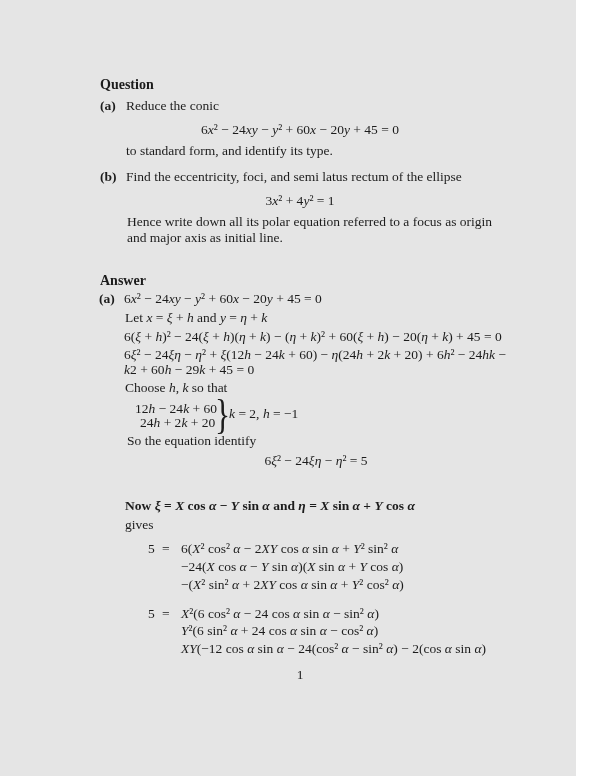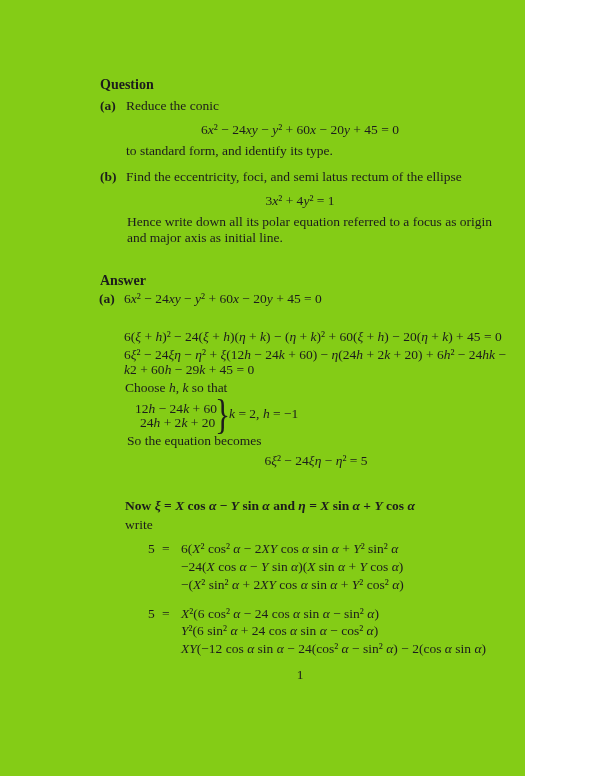--- a/index.html
+++ b/index.html
@@ -1,17 +1,17 @@
 <!DOCTYPE html>
 <html><head>
 <meta charset="utf-8">
 <style>
   html,body{margin:0;padding:0;background:#ffffff;}
   .page{
-    position:relative;width:525px;height:776px;background:#84cc16;overflow:hidden;
+    position:relative;width:576px;height:776px;background:#e5e5e5;overflow:hidden;
     font-family:"Liberation Serif","DejaVu Serif",serif;
     color:#1c1c1c;font-size:13.5px;
   }
   .ln{position:absolute;white-space:nowrap;line-height:1.25;}
   .b{font-weight:bold;}
   .hd{font-size:14px;font-weight:bold;}
   .ctr{left:0;width:600px;text-align:center;}
   .math i{font-style:italic;}
   .brace{font-size:42px;line-height:1;font-weight:normal;transform:scaleX(0.75);transform-origin:left center;}
   .pgnum{left:0;width:600px;text-align:center;}
@@ -36,43 +36,46 @@
   <div class="ln ctr math" style="top:193px;">3<i>x</i>² + 4<i>y</i>² = 1</div>
 
   <div class="ln" style="left:127px;top:230px;">and major axis as initial line.</div>
   <div class="ln" style="left:127px;top:214px;">Hence write down all its polar equation referred to a focus as origin</div>
 
   <div class="ln hd" style="left:100px;top:265px;margin-top:7px;">Answer</div>
 
   <div class="ln b" style="left:99px;top:291px;">(a)</div>
   <div class="ln math" style="left:124px;top:291px;">6<i>x</i>² − 24<i>xy</i> − <i>y</i>² + 60<i>x</i> − 20<i>y</i> + 45 = 0</div>
 
+  <div class="ln" style="left:125px;top:310px;">
+    <span>Let </span><span class="math"><i>x</i> = <i>ξ</i> + <i>h</i></span><span> and </span><span class="math"><i>y</i> = <i>η</i> + <i>k</i></span>
+  </div>
 
   <div class="ln math" style="left:124px;top:329px;">6(<i>ξ</i> + <i>h</i>)² − 24(<i>ξ</i> + <i>h</i>)(<i>η</i> + <i>k</i>) − (<i>η</i> + <i>k</i>)² + 60(<i>ξ</i> + <i>h</i>) − 20(<i>η</i> + <i>k</i>) + 45 = 0</div>
   <div class="ln math" style="left:124px;top:347px;">6<i>ξ</i>² − 24<i>ξη</i> − <i>η</i>² + <i>ξ</i>(12<i>h</i> − 24<i>k</i> + 60) − <i>η</i>(24<i>h</i> + 2<i>k</i> + 20) + 6<i>h</i>² − 24<i>hk</i> −</div>
   <div class="ln math" style="left:124px;top:362px;"><i>k</i>2 + 60<i>h</i> − 29<i>k</i> + 45 = 0</div>
 
   <div class="ln" style="left:125px;top:380px;">
     <span>Choose </span><span class="math"><i>h</i>, <i>k</i></span><span> so that</span>
   </div>
 
   <div class="ln math" style="left:135px;top:401px;">12<i>h</i> − 24<i>k</i> + 60</div>
   <div class="ln math" style="left:140px;top:415px;">24<i>h</i> + 2<i>k</i> + 20</div>
   <div class="ln brace" style="left:215px;top:393px;">}</div>
   <div class="ln math" style="left:229px;top:406px;"><i>k</i> = 2, <i>h</i> = −1</div>
 
-  <div class="ln" style="left:127px;top:433px;">So the equation becomes</div>
+  <div class="ln" style="left:127px;top:433px;">So the equation identify</div>
 
   <div class="ln ctr math" style="top:453px;margin-left:16px;">6<i>ξ</i>² − 24<i>ξη</i> − <i>η</i>² = 5</div>
 
   <div class="ln" style="left:125px;top:498px;font-weight:bold;">
     <span>Now </span><span class="math"><i>ξ</i> = <i>X</i> cos <i>α</i> − <i>Y</i> sin <i>α</i></span><span> and </span><span class="math"><i>η</i> = <i>X</i> sin <i>α</i> + <i>Y</i> cos <i>α</i></span>
   </div>
 
-  <div class="ln" style="left:125px;top:517px;">write</div>
+  <div class="ln" style="left:125px;top:517px;">gives</div>
 
   <div class="ln math" style="left:148px;top:541px;">5</div>
   <div class="ln" style="left:162px;top:541px;">=</div>
   <div class="ln math" style="left:181px;top:541px;">6(<i>X</i>² cos² <i>α</i> − 2<i>XY</i> cos <i>α</i> sin <i>α</i> + <i>Y</i>² sin² <i>α</i></div>
   <div class="ln math" style="left:181px;top:559px;">−24(<i>X</i> cos <i>α</i> − <i>Y</i> sin <i>α</i>)(<i>X</i> sin <i>α</i> + <i>Y</i> cos <i>α</i>)</div>
   <div class="ln math" style="left:181px;top:577px;">−(<i>X</i>² sin² <i>α</i> + 2<i>XY</i> cos <i>α</i> sin <i>α</i> + <i>Y</i>² cos² <i>α</i>)</div>
 
   <div class="ln math" style="left:148px;top:606px;">5</div>
   <div class="ln" style="left:162px;top:606px;">=</div>
   <div class="ln math" style="left:181px;top:606px;"><i>X</i>²(6 cos² <i>α</i> − 24 cos <i>α</i> sin <i>α</i> − sin² <i>α</i>)</div>

